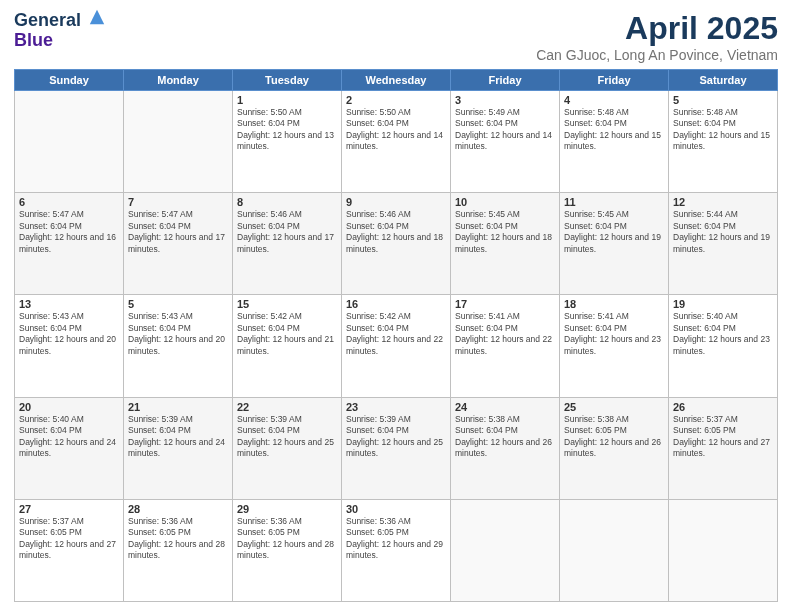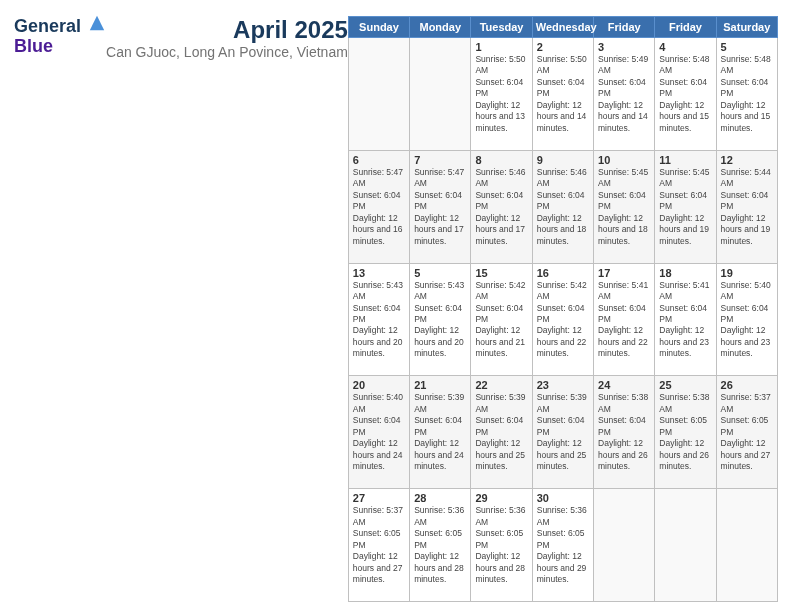--- a/index.html
+++ b/index.html
@@ -6,23 +6,23 @@
     body {
       width: 792px;
       height: 612px;
       font-family: Arial, Helvetica, sans-serif;
       background: #fff;
       overflow: hidden;
     }
     .page {
       width: 792px;
       height: 612px;
-      padding: 16px 14px 10px 14px;
+      padding: 10px 14px 10px 14px;
       display: flex;
-      flex-direction: row;
+      flex-direction: column;
     }
     .header {
       display: flex;
       justify-content: space-between;
       align-items: flex-start;
       margin-bottom: 6px;
     }
     .logo {
       display: flex;
       align-items: center;
@@ -36,21 +36,21 @@
     .logo-icon {
       width: 18px;
       height: 18px;
       margin-left: 2px;
       margin-top: -2px;
     }
     .title-area {
       text-align: right;
     }
     .calendar-title {
-      font-size: 24px;
+      font-size: 32px;
       font-weight: bold;
       color: #1a3a5c;
     }
     .calendar-subtitle {
       font-size: 14px;
       color: #737373;
     }
     .calendar-table {
       width: 100%;
       border-collapse: collapse;

